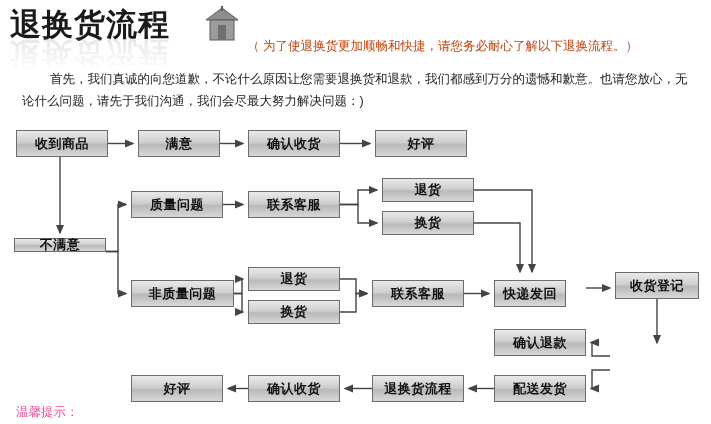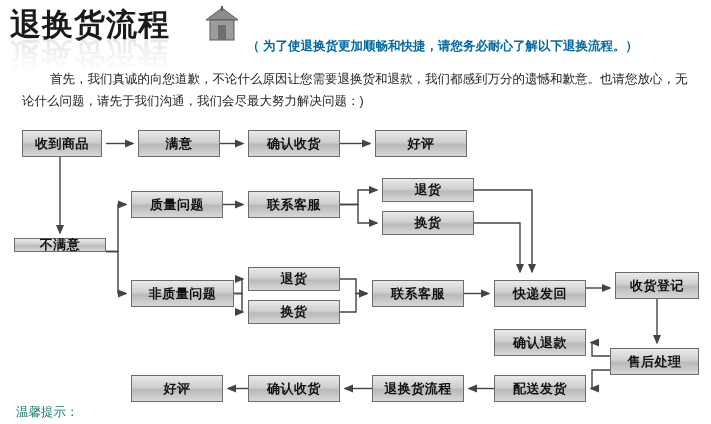--- a/index.html
+++ b/index.html
@@ -27,21 +27,21 @@
     transform:scaleY(-1);
     font-family:"DejaVu Sans","Liberation Sans",sans-serif;
     -webkit-mask-image:linear-gradient(to top,rgba(0,0,0,0.55),rgba(0,0,0,0));
     mask-image:linear-gradient(to top,rgba(0,0,0,0.55),rgba(0,0,0,0));
     pointer-events:none;
   }
   .house-icon{position:absolute;left:205px;top:6px;width:34px;height:36px;}
 
   .header-note{
     position:absolute;left:247px;top:38px;
-    font-size:12.5px;color:#0369a1;white-space:nowrap;font-weight:bold;
+    font-size:12.5px;color:#c2410c;white-space:nowrap;
   }
 
   .intro{
     position:absolute;left:22px;top:68px;width:670px;
     font-size:12.5px;color:#222;line-height:22px;
   }
   .intro .ln1{display:block;text-indent:28px;}
   .intro .ln2{display:block;}
 
   
@@ -55,21 +55,21 @@
     font-weight:bold;
     display:flex;align-items:center;justify-content:center;
     letter-spacing:0.5px;
   }
 
   
   .svg-layer{position:absolute;left:0;top:0;width:711px;height:424px;pointer-events:none;}
 
   .footer-note{
     position:absolute;left:16px;top:404px;
-    font-size:12.5px;color:#0f766e;
+    font-size:12.5px;color:#ec4899;
   }
 </style>
 </head>
 <body>
 
 <div class="canvas">
 
   <div class="title-wrap">
     <div class="title-main">退换货流程</div>
     <div class="title-reflect">退换货流程</div>
@@ -134,21 +134,21 @@
 
       <line x1="248" y1="388.5" x2="228" y2="388.5"></line>
     </g>
 
     <g stroke="#444444" stroke-width="1.4" fill="none">
       <path d="M474 190 L532 190 L532 272" marker-end="url(#ah)"></path>
       <path d="M474 223 L520 223 L520 272" marker-end="url(#ah)"></path>
     </g>
   </svg>
 
-  <div class="box" style="left:22px;top:130px;width:80px;height:27px;">
+  <div class="box" style="left:16px;top:130px;width:92px;height:27px;">
       <span>收到商品</span>
     </div>
   <div class="box" style="left:138px;top:130px;width:82px;height:27px;align-items:center;">
       <span>满意</span>
     </div>
   <div class="box" style="left:248px;top:130px;width:92px;height:27px;">
       <span>确认收货</span>
     </div>
   <div class="box" style="left:375px;top:130px;width:92px;height:27px;">
       <span>好评</span>
@@ -175,33 +175,30 @@
     </div>
   <div class="box" style="left:248px;top:267px;width:92px;height:24px;">
       <span>退货</span>
     </div>
   <div class="box" style="left:248px;top:300px;width:92px;height:24px;">
       <span>换货</span>
     </div>
   <div class="box" style="left:372px;top:280px;width:92px;height:27px;">
       <span>联系客服</span>
     </div>
-  <div class="box" style="left:494px;top:280px;width:92px;height:27px;">
+  <div class="box" style="left:494px;top:280px;width:72px;height:27px;">
       <span>快递发回</span>
     </div>
   <div class="box" style="left:615px;top:272px;width:84px;height:27px;">
       <span>收货登记</span>
     </div>
 
   <div class="box" style="left:494px;top:329px;width:92px;height:27px;justify-content:center;">
       <span>确认退款</span>
     </div>
-  <div class="box" style="left:610px;top:348px;width:89px;height:27px;">
-      <span>售后处理</span>
-    </div>
   <div class="box" style="left:494px;top:375px;width:92px;height:27px;">
       <span>配送发货</span>
     </div>
   <div class="box" style="left:372px;top:375px;width:92px;height:27px;">
       <span>退换货流程</span>
     </div>
   <div class="box" style="left:248px;top:375px;width:92px;height:27px;">
       <span>确认收货</span>
     </div>
   <div class="box" style="left:131px;top:375px;width:92px;height:27px;">

